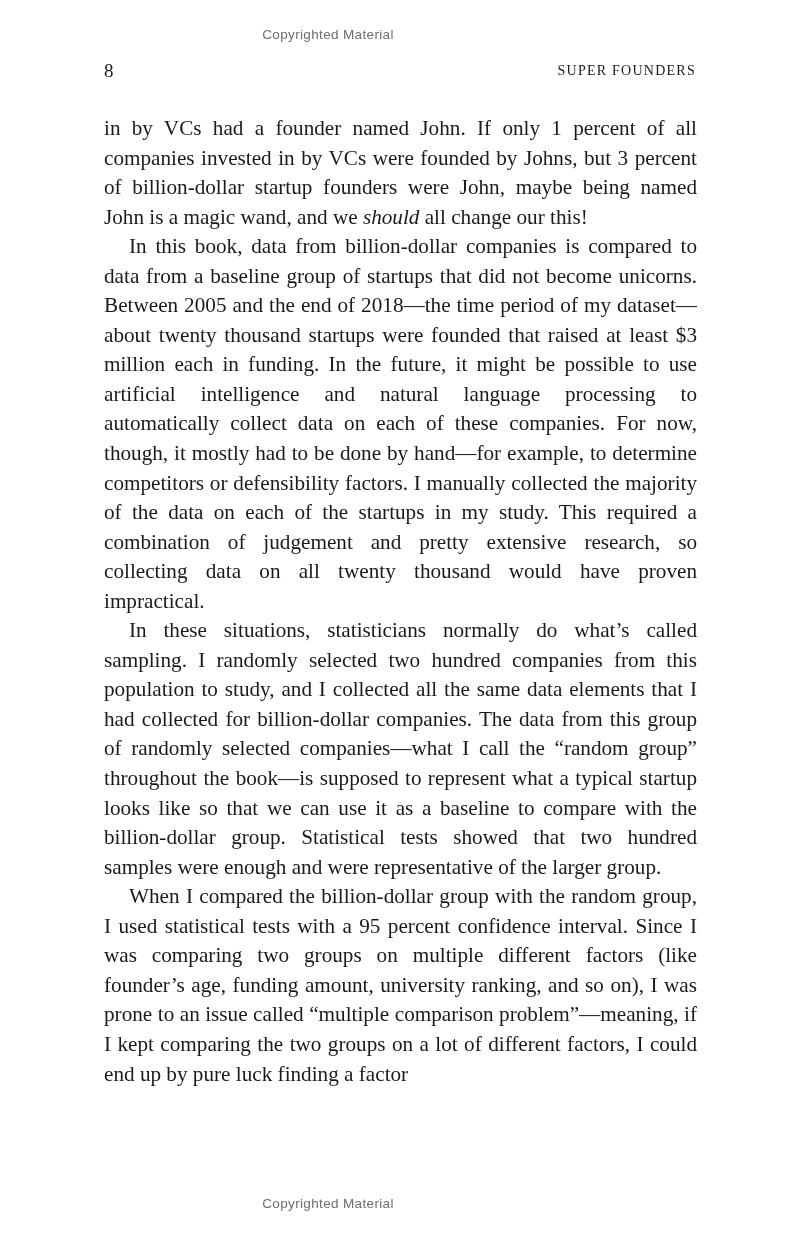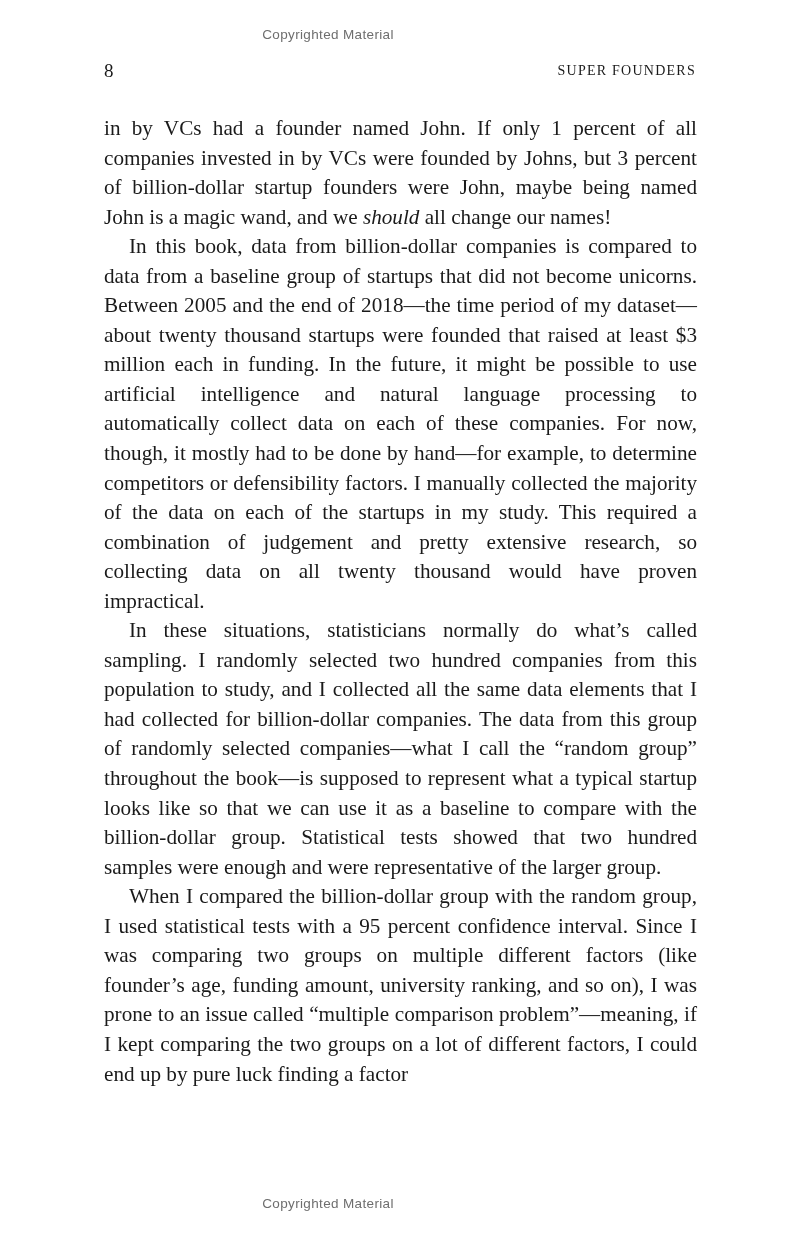--- a/index.html
+++ b/index.html
@@ -96,21 +96,21 @@
 
   <div class="copyright-band copyright-top">Copyrighted Material</div>
 
   <div class="running-head">
     <span class="folio">8</span>
     <span class="head-title">SUPER FOUNDERS</span>
   </div>
 
   <div class="textblock">
 
-    <p class="para no-indent"><span>in by VCs had a founder named John. If only 1 percent of all companies invested in by VCs were founded by Johns, but 3 percent of billion-dollar startup founders were John, maybe being named John is a magic wand, and we </span><em>should</em><span> all change our names!</span></p>
+    <p class="para no-indent"><span>in by VCs had a founder named John. If only 1 percent of all companies invested in by VCs were founded by Johns, but 3 percent of billion-dollar startup founders were John, maybe being named John is a magic wand, and we </span><em>should</em><span> all change our this!</span></p>
 
     <p class="para">In this book, data from billion-dollar companies is compared to data from a baseline group of startups that did not become unicorns. Between 2005 and the end of 2018—the time period of my dataset—about twenty thousand startups were founded that raised at least $3 million each in funding. In the future, it might be possible to use artificial intelligence and natural language processing to automatically collect data on each of these companies. For now, though, it mostly had to be done by hand—for example, to determine competitors or defensibility factors. I manually collected the majority of the data on each of the startups in my study. This required a combination of judgement and pretty extensive research, so collecting data on all twenty thousand would have proven impractical.</p>
 
     <p class="para">In these situations, statisticians normally do what’s called sampling. I randomly selected two hundred companies from this population to study, and I collected all the same data elements that I had collected for billion-dollar companies. The data from this group of randomly selected companies—what I call the “random group” throughout the book—is supposed to represent what a typical startup looks like so that we can use it as a baseline to compare with the billion-dollar group. Statistical tests showed that two hundred samples were enough and were representative of the larger group.</p>
 
     <p class="para">When I compared the billion-dollar group with the random group, I used statistical tests with a 95 percent confidence interval. Since I was comparing two groups on multiple different factors (like founder’s age, funding amount, university ranking, and so on), I was prone to an issue called “multiple comparison problem”—meaning, if I kept comparing the two groups on a lot of different factors, I could end up by pure luck finding a factor</p>
 
   </div>
 
   <div class="copyright-band copyright-bottom">Copyrighted Material</div>

